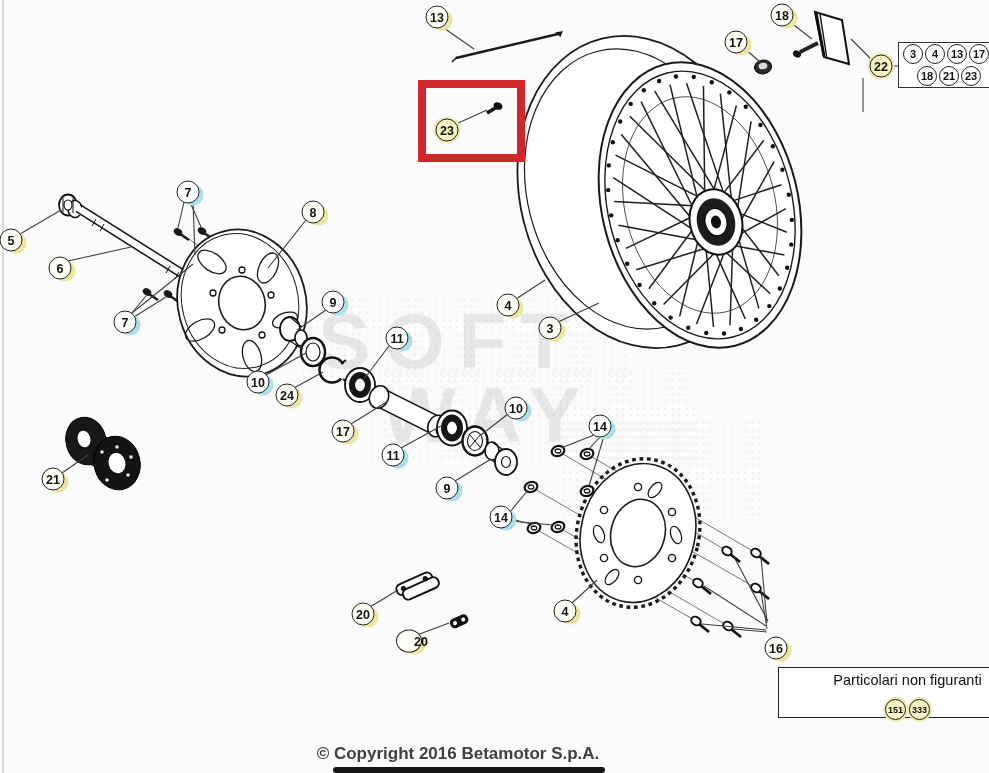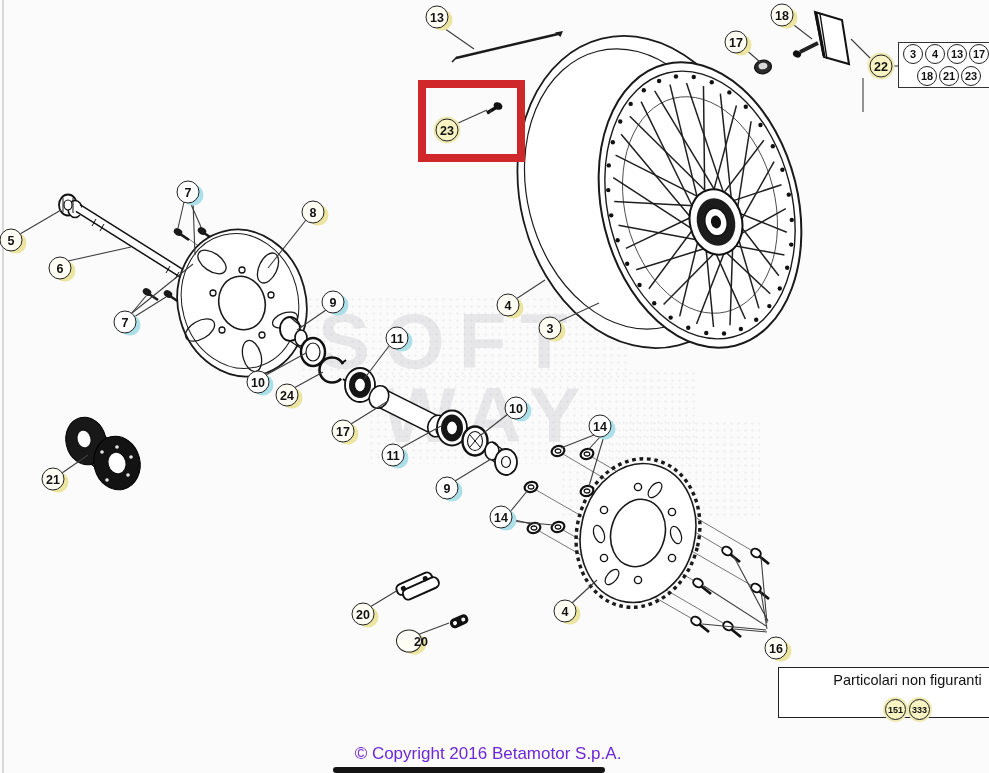--- a/index.html
+++ b/index.html
@@ -33,22 +33,22 @@
                font-size:11px;font-weight:600;color:#111;}
   
   #notshown-box{position:absolute;left:778px;top:667px;width:215px;height:51px;box-sizing:border-box;
                 border:1.6px solid #222;background:#fff;text-align:center;z-index:4;padding-left:44px;}
   #notshown-title{font-size:14.5px;color:#111;margin-top:4px;}
   #notshown-items{display:flex;justify-content:center;gap:3px;margin-top:11px;}
   .tiny-circle{width:21px;height:21px;border:1.4px solid #222;border-radius:50%;background:#f7f3c2;
                box-sizing:border-box;display:flex;align-items:center;justify-content:center;
                font-size:9px;font-weight:700;color:#111;box-shadow:0 0 0 2px #efe9b4;}
   
-  #copyright{position:absolute;left:488px;top:744px;transform:translateX(-50%);
-             font-size:17px;font-weight:400;color:#6d28d9;white-space:nowrap;}
+  #copyright{position:absolute;left:458px;top:744px;transform:translateX(-50%);
+             font-size:17px;font-weight:700;color:#404040;white-space:nowrap;}
   #bottom-bar{position:absolute;left:333px;top:767px;width:272px;height:6px;background:#141414;border-radius:3px;}
 </style>
 </head>
 <body>
 
 <div id="stage">
   <div id="left-edge"></div>
 
   <div class="dots" style="left:300px;top:296px;width:330px;height:86px;"></div>
   <div class="dots" style="left:368px;top:370px;width:330px;height:94px;"></div>

